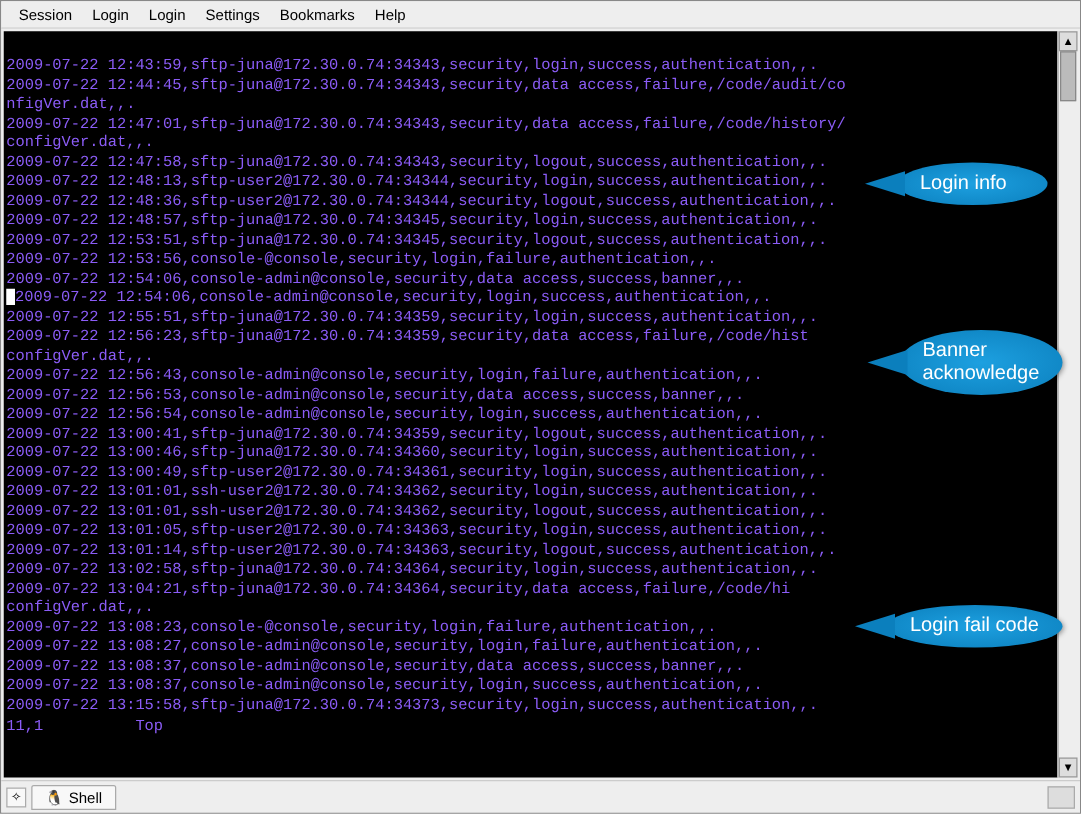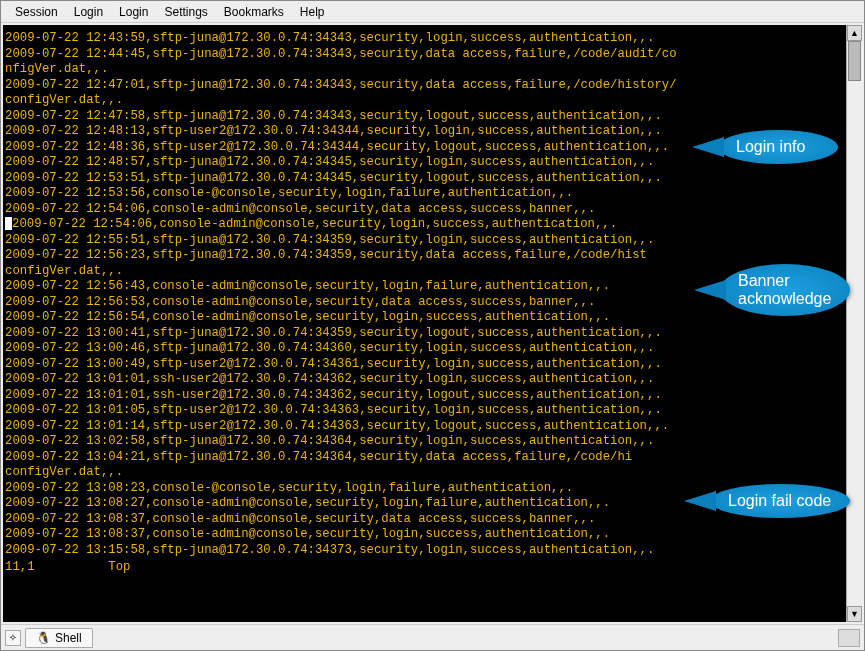--- a/index.html
+++ b/index.html
@@ -45,25 +45,25 @@
 .menu-item { padding:14px 8px; cursor:pointer; }
 .terminal-wrap {
   flex:1;
   display:flex;
   background:#eee;
   padding:2px;
 }
 .terminal {
   flex:1;
   background:#000;
-  color:#eab308;
+  color:#8b5cf6;
   font-family: "Courier New", monospace;
   font-size:12.3px;
   line-height:15.5px;
-  padding:6px 2px;
+  padding:20px 2px;
   white-space:pre;
   overflow:hidden;
   position:relative;
 }
 .scrollbar { width:16px; background:#eee; border-left:1px solid #aaa; position:relative; }
 .scroll-btn { height:16px; border:1px solid #999; background:#ddd; display:flex; align-items:center; justify-content:center; font-size:9px; cursor:pointer;}
 .scroll-thumb { position:absolute; top:16px; height:40px; left:1px; right:1px; background:#bbb; border:1px solid #888; }
 .statusbar {
   height:26px;
   background:#eee;

